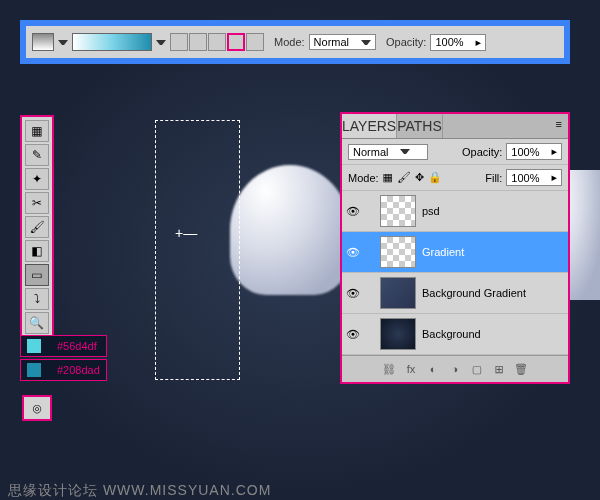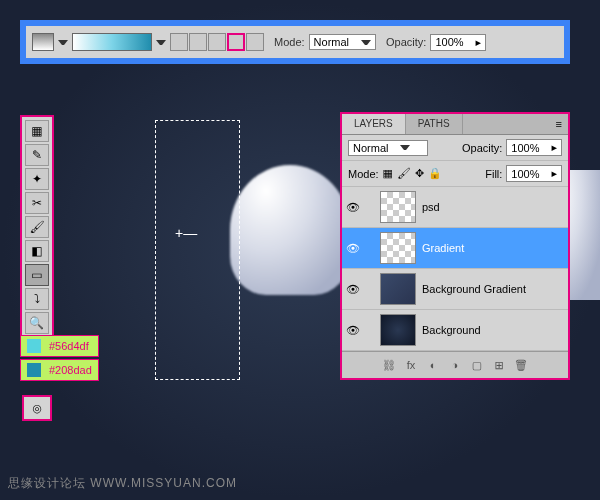--- a/index.html
+++ b/index.html
@@ -11,43 +11,43 @@
 .grad-preview{width:80px;height:18px;background:linear-gradient(90deg,#fff 0%,#7dd4e8 50%,#208dad 100%);border:1px solid #666}
 .grad-types{display:flex;gap:1px}
 .gtype{width:18px;height:18px;border:1px solid #888;background:#ccc}
 .gtype.sel{border:2px solid #e6007e}
 .lbl{color:#333;margin-left:6px}
 .sel-box{background:#fff;border:1px solid #888;padding:1px 4px;display:flex;align-items:center;gap:12px}
 .toolbox{position:absolute;top:115px;left:20px;width:34px;background:#d4d4d4;border:2px solid #e6007e;padding:3px;display:flex;flex-direction:column;gap:2px}
 .tool{width:24px;height:22px;border:1px solid #999;background:#ccc;display:flex;align-items:center;justify-content:center;font-size:12px}
 .tool.sel{background:#aaa;border-color:#555}
 .color-tags{position:absolute;top:335px;left:20px}
-.ctag{background:#bef264;border:1px solid #e6007e;padding:3px 6px;color:#e6007e;font-size:12px;margin-bottom:2px;display:flex;align-items:center;gap:8px}
+.ctag{background:#0f172a;border:1px solid #e6007e;padding:3px 6px;color:#e6007e;font-size:12px;margin-bottom:2px;display:flex;align-items:center;gap:16px}
 .ctag .sw{width:14px;height:14px}
 .cam-box{position:absolute;top:395px;left:22px;width:30px;height:26px;background:#d4d4d4;border:2px solid #e6007e;display:flex;align-items:center;justify-content:center}
 .selection{position:absolute;top:120px;left:155px;width:85px;height:260px;border:1px dashed #fff}
 .cross{position:absolute;top:225px;left:175px;color:#fff;font-size:14px}
 .object3d{position:absolute;top:165px;left:230px;width:120px;height:130px;background:radial-gradient(ellipse at 30% 20%,#fff 0%,#d8dce8 40%,#a8b0c8 80%);border-radius:50% 50% 30% 30%;filter:blur(1px)}
 .object3d2{position:absolute;top:170px;right:0;width:60px;height:130px;background:radial-gradient(ellipse at 30% 20%,#fff 0%,#d8dce8 40%,#a8b0c8 80%);border-radius:50% 0 0 30%}
 .layers-panel{position:absolute;top:112px;right:30px;width:230px;background:#d4d4d4;border:2px solid #e6007e}
 .lp-tabs{display:flex;background:#b8b8b8;border-bottom:1px solid #888}
-.lp-tab{padding:4px 12px;font-size:10px;color:#333;border-right:1px solid #999}
+.lp-tab{padding:4px 0;font-size:14px;color:#333;border-right:1px solid #999}
 .lp-tab.act{background:#d4d4d4}
 .lp-menu{margin-left:auto;padding:4px 6px}
 .lp-row{display:flex;align-items:center;padding:4px 6px;gap:4px;border-bottom:1px solid #bbb}
 .layer-item{display:flex;align-items:center;padding:4px;gap:6px;border-bottom:1px solid #bbb;background:#d4d4d4}
 .layer-item.sel{background:#4a9eff;color:#fff}
 .eye{width:14px;text-align:center}
 .thumb{width:36px;height:32px;border:1px solid #888;background:#fff}
 .thumb.checker{background:repeating-conic-gradient(#ccc 0 25%,#fff 0 50%) 0 0/12px 12px}
 .thumb.tex{background:linear-gradient(135deg,#3a4a6a,#2a3450)}
 .thumb.bg{background:radial-gradient(circle,#2a3852,#0f1626)}
 .lp-footer{display:flex;justify-content:center;gap:8px;padding:6px;border-top:1px solid #999;background:#c8c8c8}
 .fico{width:14px;height:14px;display:flex;align-items:center;justify-content:center;color:#555}
-.watermark{position:absolute;bottom:8px;left:8px;color:#888;font-size:12px;letter-spacing:1px}
+.watermark{position:absolute;bottom:0;left:8px;color:#888;font-size:14px;letter-spacing:1px}
 </style>
 </head>
 <body>
 <div class="canvas-bg"></div>
 
 <div class="object3d"></div>
 <div class="object3d2"></div>
 <div class="selection"></div>
 <div class="cross">+—</div>
 

